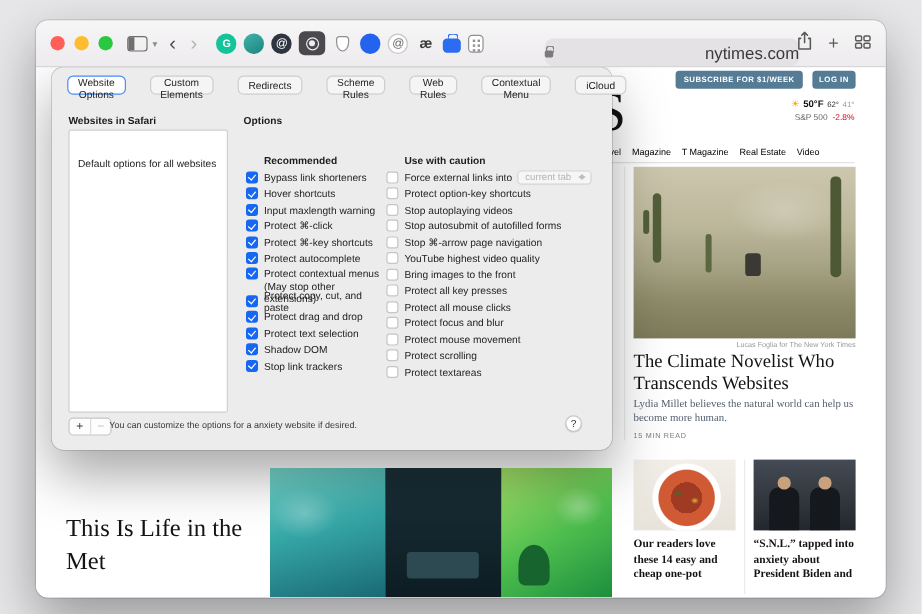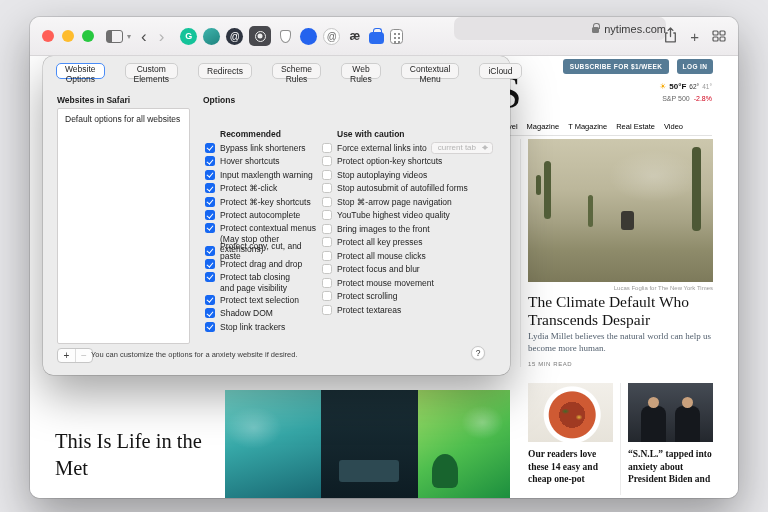--- a/index.html
+++ b/index.html
@@ -33,22 +33,22 @@
   .ext.shieldw{background:transparent}
   .shield-ic{width:11px;height:13px;border:1.5px solid #8f8f8f;background:#fff;border-radius:3px 3px 50% 50% / 3px 3px 62% 62%}
   .ext.blue{background:#2463ee}
   .ext.atgray{background:#fdfdfd;border:1px solid #c6c6c6;color:#6b6b6b;font-size:10px;font-weight:400}
   .ext.aet{background:transparent;color:#3a3a3a;font-size:12px;font-weight:700}
   .ext.bag{border-radius:3.5px;background:#2b6cf0;width:15px;height:12px;margin-top:3px;position:relative}
   .ext.bag::before{content:"";position:absolute;left:4px;top:-4px;width:7px;height:5px;border:1.5px solid #2b6cf0;border-bottom:none;border-radius:3px 3px 0 0}
   .ext.calc{border-radius:3.5px;border:1.5px solid #8f8f8f;background:#fff;width:13px;height:15px}
   .calc-grid{width:2px;height:2px;background:#8f8f8f;position:relative;margin:-4px 0 0 -4px;
     box-shadow:0 0 0 0 #8f8f8f,4px 0 0 #8f8f8f,0 4px 0 #8f8f8f,4px 4px 0 #8f8f8f,0 8px 0 #8f8f8f,4px 8px 0 #8f8f8f}
-  .addr{position:absolute;left:424px;top:0;width:212px;height:23px;background:#e4e2e4;border-radius:7px;
-    display:flex;align-items:center;justify-content:flex-end;gap:5px;font-size:11px;color:#3a3a3a}
+  .addr{position:absolute;left:424px;top:15px;width:212px;height:23px;background:#e4e2e4;border-radius:7px;
+    display:flex;align-items:center;justify-content:space-between;gap:5px;font-size:14px;color:#3a3a3a}
   .lock{width:7px;height:6px;background:#7b7b7b;border-radius:1.5px;position:relative;margin-top:3px}
   .lock::before{content:"";position:absolute;left:1px;top:-4px;width:5px;height:5px;border:1.2px solid #7b7b7b;border-bottom:none;border-radius:3px 3px 0 0}
   .tb-right{position:absolute;right:12px;top:0;height:39px;display:flex;gap:13px;align-items:center}
   .plus{font-size:15px;color:#5a5a5a;font-weight:400}
 
   
   .content{position:absolute;left:0;top:39px;right:0;bottom:0;background:#fff;overflow:hidden}
   .nyt-subscribe,.nyt-login{position:absolute;top:3px;height:15px;background:#567b95;color:#fff;font-size:6.5px;
     font-weight:700;letter-spacing:.4px;display:flex;align-items:center;justify-content:center;border-radius:3px}
   .nyt-subscribe{left:533px;width:106px}
@@ -108,21 +108,21 @@
     box-shadow:0 0 0 .5px rgba(0,0,0,.25),0 20px 45px rgba(0,0,0,.35);z-index:40;color:#1d1d1d}
   .dlg-tabs{position:absolute;left:13px;top:7px;display:flex;gap:20px}
   .tab{font-family:inherit;font-size:8.5px;height:16px;padding:0 8px;border:1px solid #cecece;border-radius:5px;
     background:#f6f5f5;color:#1f1f1f;cursor:default}
   .tab.selected{background:#fff;border:1.5px solid #4a8cf7}
   .side-header,.opts-header{position:absolute;font-size:8.5px;font-weight:700;color:#1c1c1c}
   .side-header{left:14px;top:39px}
   .opts-header{left:160px;top:39px}
   .listbox{position:absolute;left:14px;top:52px;width:133px;height:236px;background:#fff;border:1px solid #d1cfcf;
     border-radius:2px;font-size:8.5px}
-  .listitem{padding:5px 7px}
+  .listitem{padding:22px 7px}
   .addremove{position:absolute;left:14px;top:292px;display:flex;border:1px solid #c6c6c6;border-radius:4px;
     background:#fdfdfd;overflow:hidden}
   .ar-btn{width:17px;height:13px;display:flex;align-items:center;justify-content:center;font-size:10px;color:#3f3f3f}
   .ar-btn.remove{border-left:1px solid #dcdcdc;color:#bcbcbc}
   .hint{position:absolute;left:48px;top:294px;font-size:7.5px;color:#3a3a3a}
   .helpbtn{position:absolute;left:428px;top:290px;width:14px;height:14px;border-radius:50%;background:#fff;
     border:1px solid #c8c8c8;box-shadow:0 .5px 1px rgba(0,0,0,.15);display:flex;align-items:center;justify-content:center;
     font-size:8.5px;color:#333}
   .col{position:absolute;top:71px}
   .col.rec{left:162px;width:114px}
@@ -239,21 +239,21 @@
     <div class="nyt-rule"></div>
     <div class="vrule-lead"></div>
 
     <div class="nyt-mainimg">
       <span class="cactus c1"></span>
       <span class="cactus c2"></span>
       <span class="cactus c3"></span>
       <span class="figure"></span>
     </div>
     <div class="nyt-caption">Lucas Foglia for The New York Times</div>
-    <div class="nyt-headline">The Climate Default Who Transcends Despair</div>
+    <div class="nyt-headline">The Climate Novelist Who Transcends Websites</div>
     <div class="nyt-deck">Lydia Millet believes the natural world can help us become more human.</div>
     <div class="nyt-read">15 MIN READ</div>
 
     <div class="nyt-lefthead">This Is Life in the Met</div>
     <div class="nyt-game">
       <span class="gp g1"></span>
       <span class="gp g2"></span>
       <span class="gp g3"></span>
     </div>
     <div class="nyt-food"></div>
@@ -318,27 +318,20 @@
           </span>
         </div>
       <div class="crow">
           <span class="cb on"></span>
           <span>Protect copy, cut, and paste</span>
         </div>
       <div class="crow">
           <span class="cb on"></span>
           <span>Protect drag and drop</span>
         </div>
-      <div class="crow two">
-          <span class="cb on"></span>
-          <span class="clines">
-            <span>Protect tab closing</span>
-            <span>and page visibility</span>
-          </span>
-        </div>
       <div class="crow">
           <span class="cb on"></span>
           <span>Protect text selection</span>
         </div>
       <div class="crow">
           <span class="cb on"></span>
           <span>Shadow DOM</span>
         </div>
       <div class="crow">
           <span class="cb on"></span>

